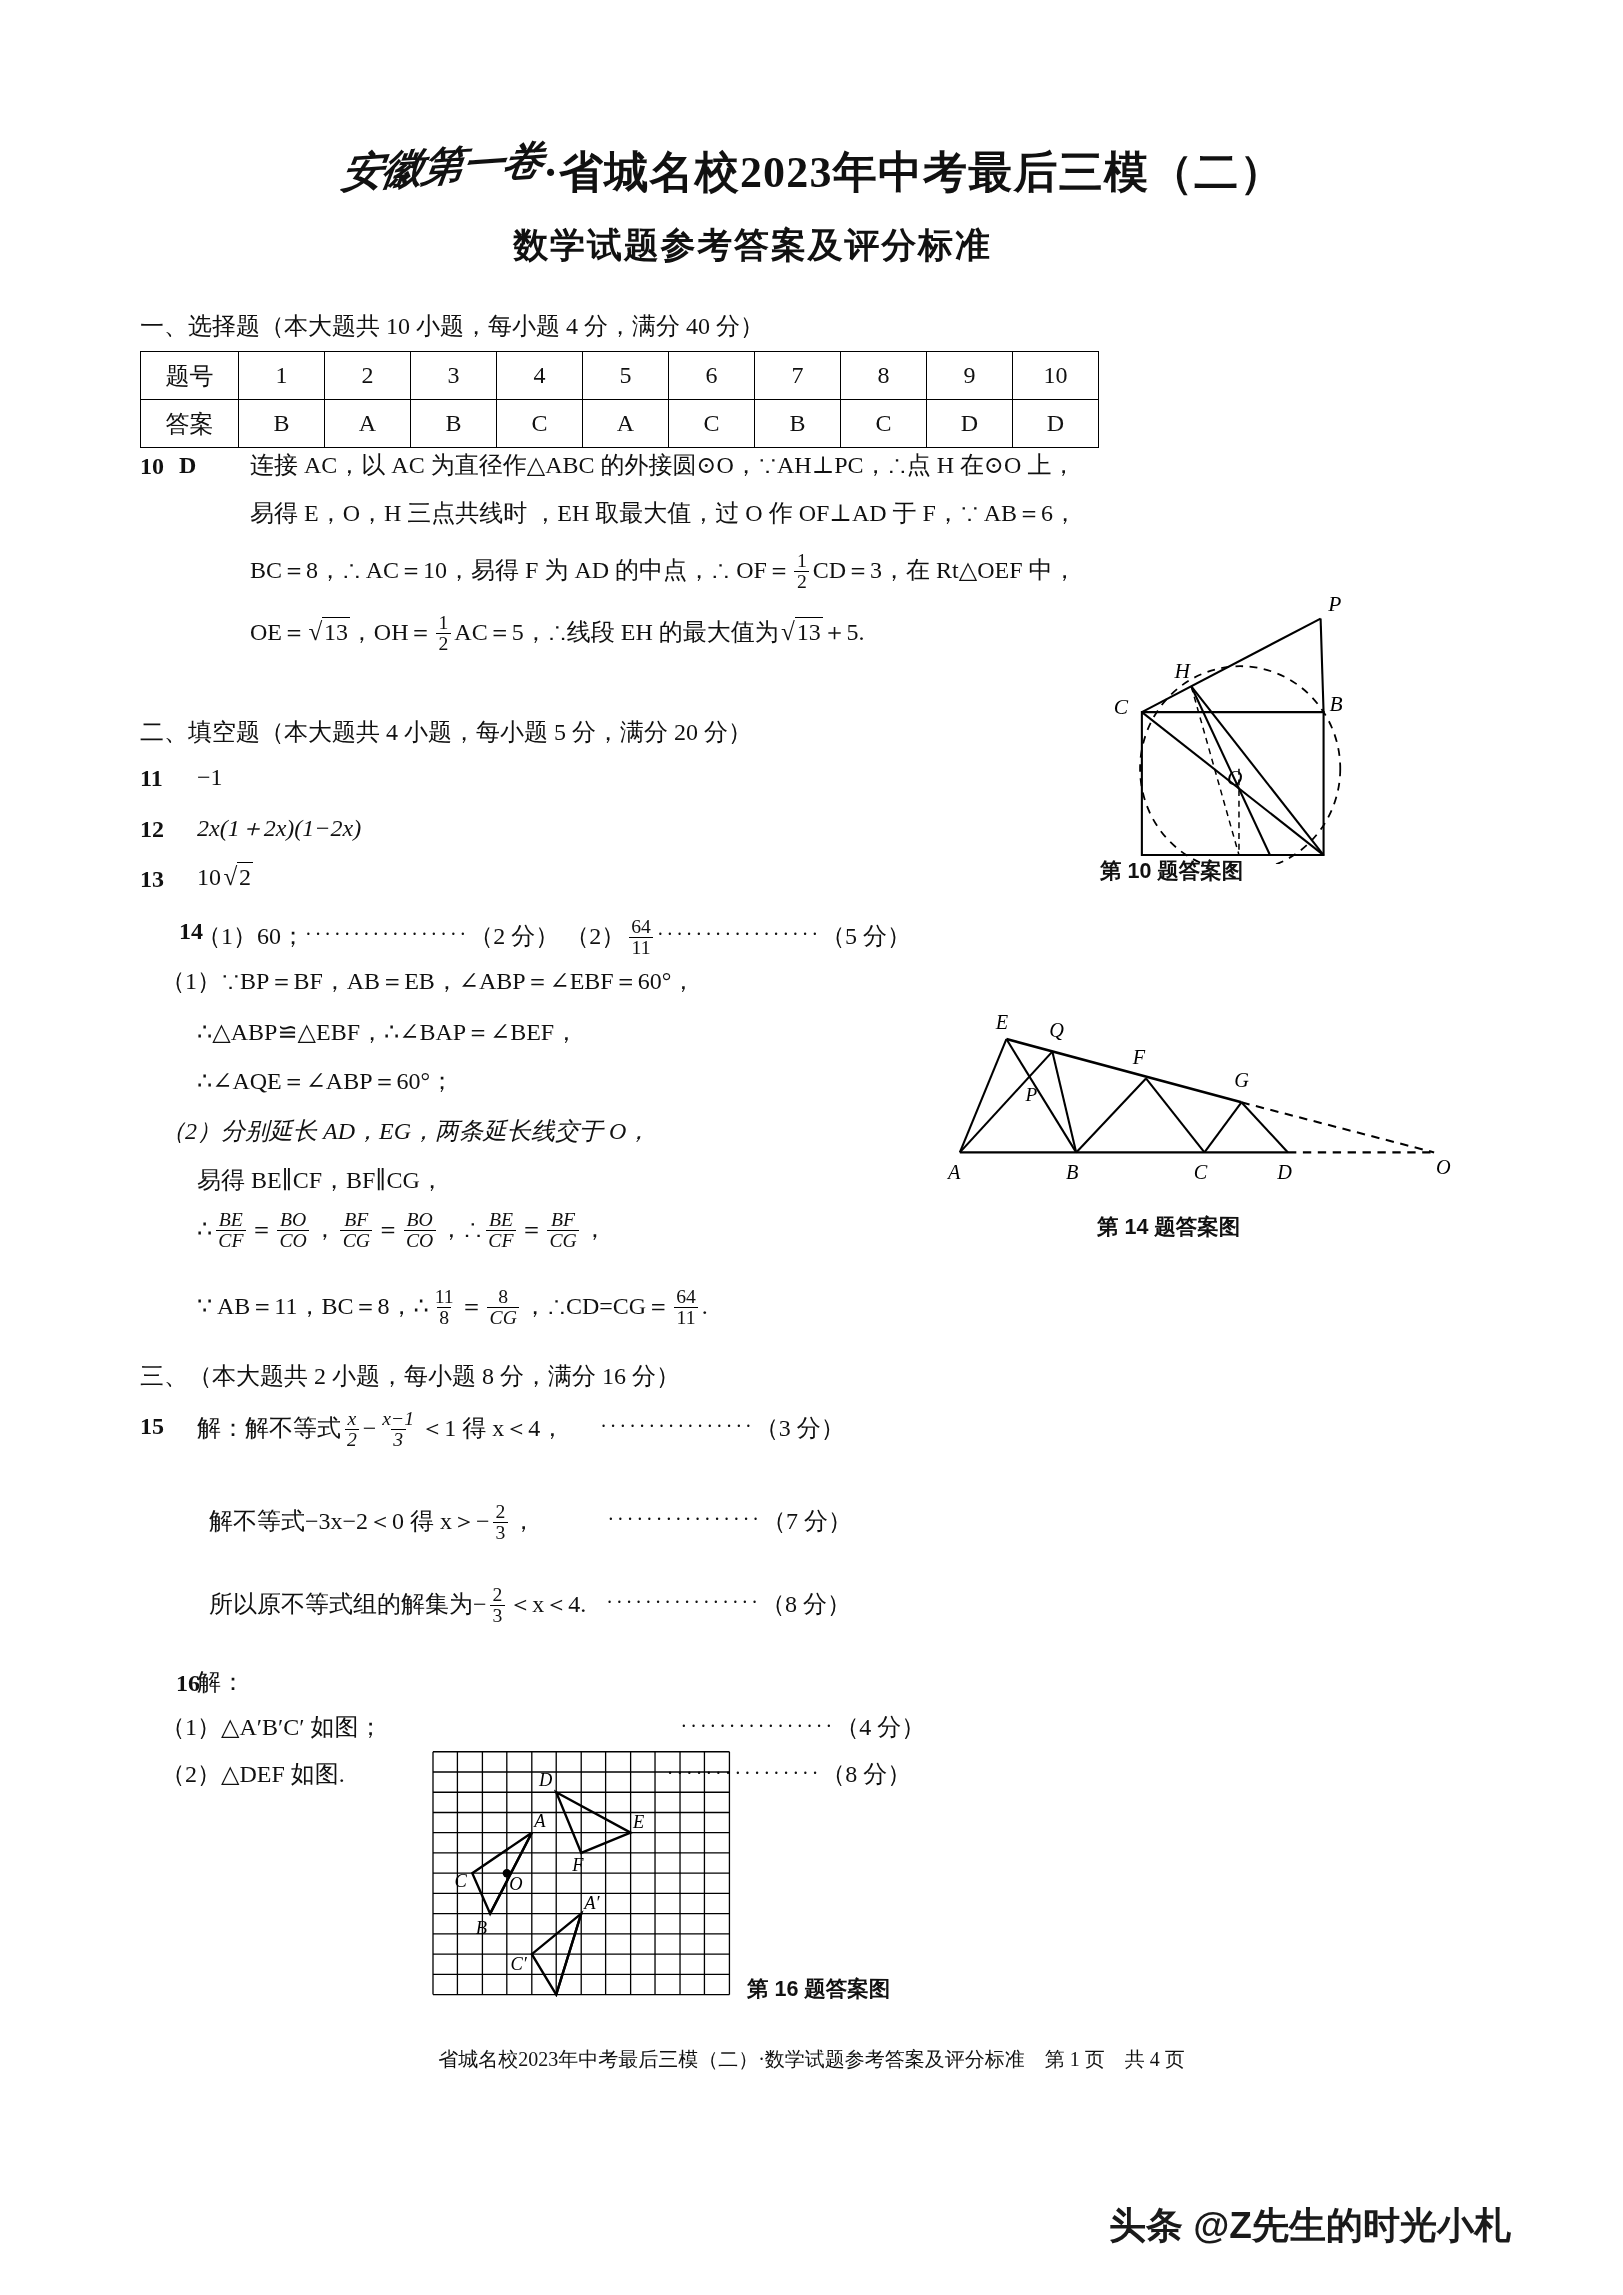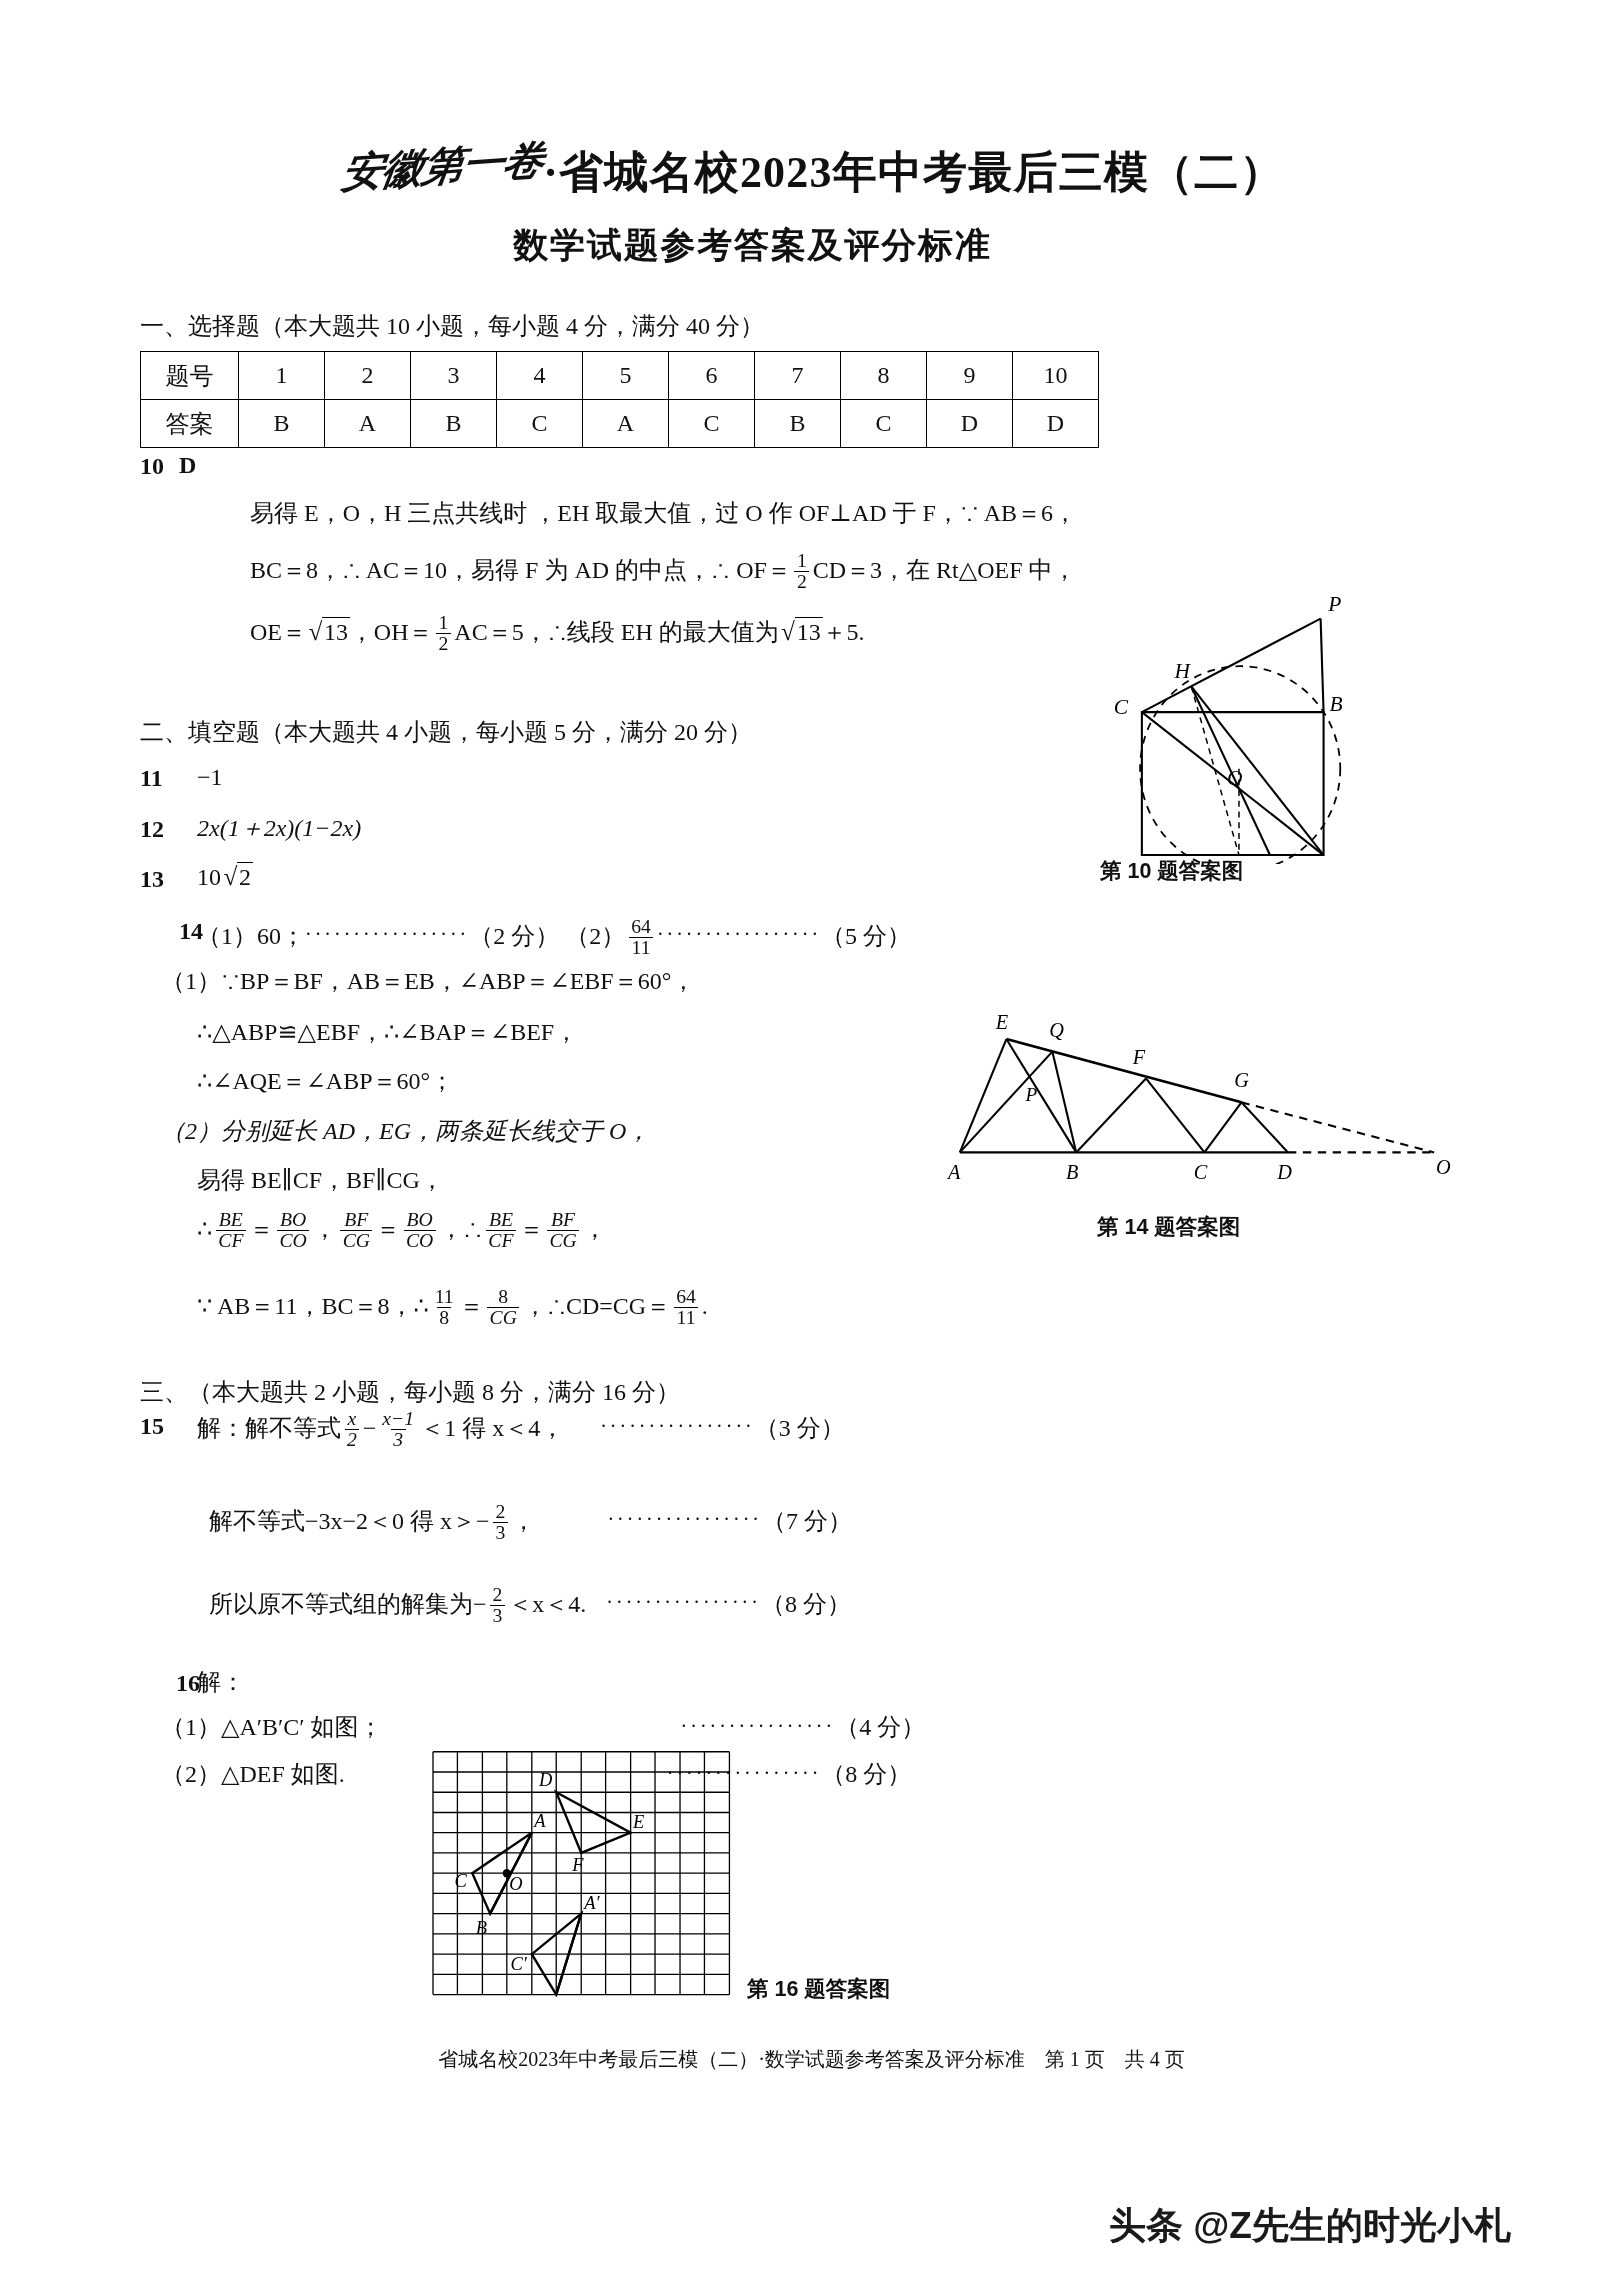--- a/index.html
+++ b/index.html
@@ -125,20 +125,21 @@
       <td class="letter">B</td>
       <td class="letter">C</td>
       <td class="letter">D</td>
       <td class="letter">D</td>
     </tr>
   </tbody>
     </table>
 
   <div class="qnum" style="left:140px;top:453px;">10</div>
   <div class="txt bld" style="left:179px;top:453px;">D</div>
+  <div class="txt" style="left:250px;top:453px;">连接 AC，以 AC 为直径作△ABC 的外接圆⊙O，∵AH⊥PC，∴点 H 在⊙O 上，</div>
   <div class="txt" style="left:250px;top:501px;">易得 E，O，H 三点共线时 ，EH 取最大值，过 O 作 OF⊥AD 于 F，∵ AB＝6，</div>
 
   <div class="txt" style="left:250px;top:552px;">
     <span>BC＝8，∴ AC＝10，易得 F 为 AD 的中点，∴ OF＝</span><span class="frac">
         <span class="num">1</span>
         <span class="den">2</span>
       </span><span>CD＝3，在 Rt△OEF 中，</span>
   </div>
 
   <div class="txt" style="left:250px;top:614px;">
@@ -278,21 +279,21 @@
       <text x="150" y="165" font-family="Liberation Serif, serif" font-style="italic" font-size="32">P</text>
       <text x="20" y="296" font-family="Liberation Serif, serif" font-style="italic" font-size="34">A</text>
       <text x="218" y="296" font-family="Liberation Serif, serif" font-style="italic" font-size="34">B</text>
       <text x="432" y="296" font-family="Liberation Serif, serif" font-style="italic" font-size="34">C</text>
       <text x="572" y="296" font-family="Liberation Serif, serif" font-style="italic" font-size="34">D</text>
       <text x="838" y="288" font-family="Liberation Serif, serif" font-style="italic" font-size="34">O</text>
     </svg>
   </div>
   <div class="fig-cap" style="left:1097px;top:1212px;">第 14 题答案图</div>
 
-  <div class="sec-head" style="left:140px;top:1360px;margin-top:16px;">三、（本大题共 2 小题，每小题 8 分，满分 16 分）</div>
+  <div class="sec-head" style="left:140px;top:1360px;">三、（本大题共 2 小题，每小题 8 分，满分 16 分）</div>
 
   <div class="qnum" style="left:140px;top:1413px;">15</div>
   <div class="txt" style="left:197px;top:1410px;">
     <span>解：解不等式</span><span class="frac it">
         <span class="num">x</span>
         <span class="den">2</span>
       </span><span>−</span><span class="frac it">
         <span class="num">x−1</span>
         <span class="den">3</span>
       </span><span>＜1 得 x＜4，</span><span style="display:inline-block;width:36px;"></span><span class="dots">················</span><span>（3 分）</span>

